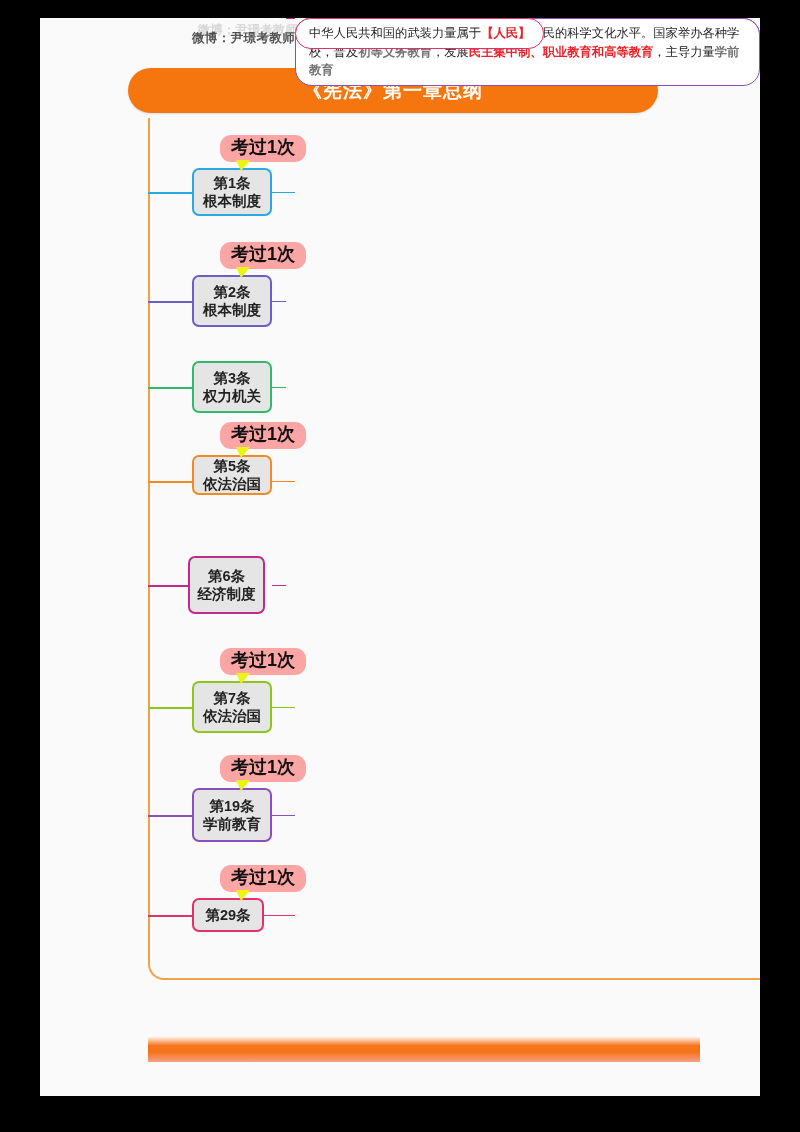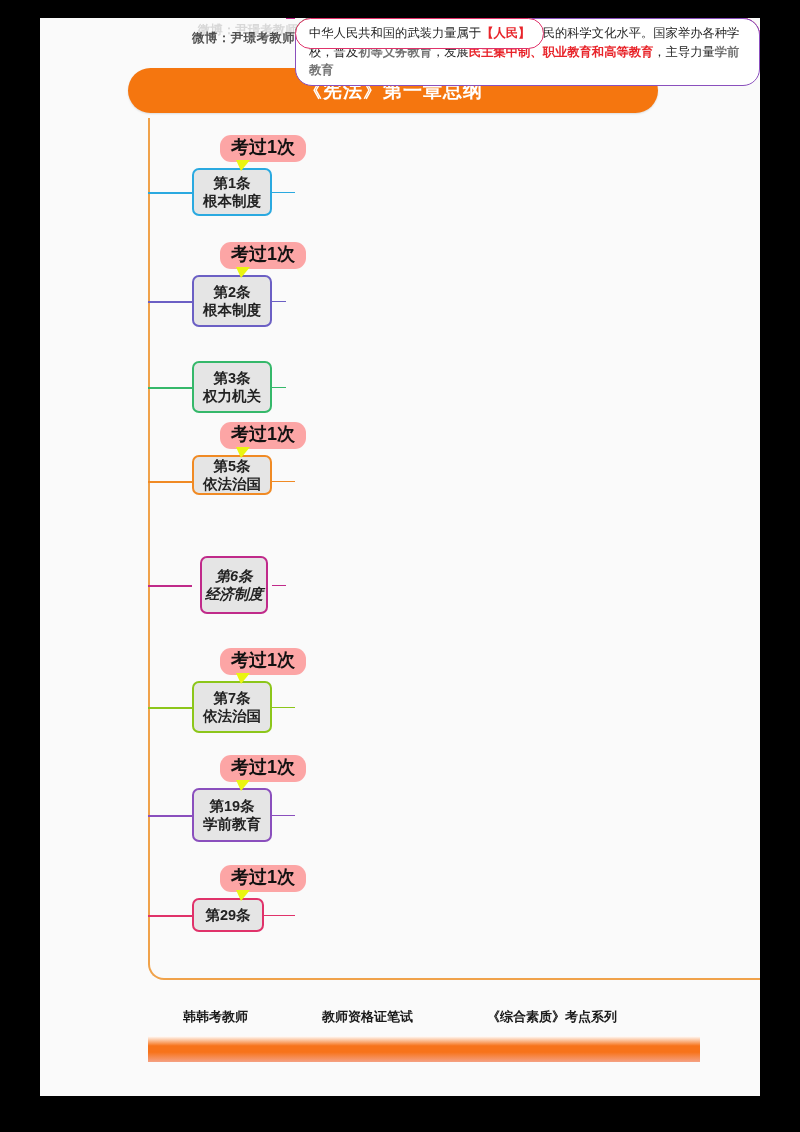--- a/index.html
+++ b/index.html
@@ -179,21 +179,21 @@
       <div class="node" style="left: 152px; top: 437px; width: 80px; height: 40px; border-color: rgb(240, 138, 36);">
         <div class="ln">第5条</div>
         <div class="ln">依法治国</div>
       </div>
       <div class="badge" style="left: 180px; top: 404px;">考过1次</div>
       <div class="elbow-h" style="left: 232px; top: 463px; width: 23px; border-top-color: rgb(240, 138, 36);"></div>
       <div class="bubble" style="left: 255px; border-color: rgb(240, 138, 36);">
         <div class="in"><span>一切国家机关和武装力量、各政党和各社会团体、各企业事业组织都必须遵守</span><span class="hl-red">【宪法和法律】</span></div>
       </div>
       <div class="stub" style="left: 108px; top: 567px; width: 44px; border-top-color: rgb(192, 42, 138); border-top-width: 2px;"></div>
-      <div class="node" style="left: 160px; top: 538px; width: 68px; height: 58px; border-color: rgb(192, 42, 138); font-style: italic;">
+      <div class="node" style="left: 148px; top: 538px; width: 77px; height: 58px; border-color: rgb(192, 42, 138);">
         <div class="ln">第6条</div>
         <div class="ln">经济制度</div>
       </div>
       <div class="elbow-h" style="left: 232px; top: 567px; width: 14px; border-top-color: rgb(192, 42, 138);"></div>
       <div class="elbow-v" style="left: 246px; border-left-color: rgb(192, 42, 138);"></div>
       <div class="elbow-h" style="left: 246px; width: 9px; border-top-color: rgb(192, 42, 138);"></div>
       <div class="elbow-h" style="left: 246px; width: 9px; border-top-color: rgb(192, 42, 138);"></div>
       <div class="bubble" style="left: 255px; border-color: rgb(192, 42, 138);">
         <div class="in"><span>中华人民共和国的社会主义经济制度的基础是</span><span class="hl-red">生产资料的社会主义公有制</span><span>，即全民所有制和劳动群众集体所有制</span></div>
       </div>
@@ -224,20 +224,15 @@
       <div class="node" style="left: 152px; top: 880px; width: 72px; height: 34px; border-color: rgb(224, 50, 106);">
         <div class="ln">第29条</div>
       </div>
       <div class="badge" style="left: 180px; top: 847px;">考过1次</div>
       <div class="elbow-h" style="left: 224px; top: 897px; width: 31px; border-top-color: rgb(224, 50, 106);"></div>
       <div class="bubble" style="left: 255px; border-color: rgb(224, 50, 106);">
         <div class="in"><span>中华人民共和国的武装力量属于</span><span class="hl-red">【人民】</span></div>
       </div>
     </div>
 
-  <div class="footer-row" id="footerRow">
-      <div>韩韩考教师</div>
-      <div>教师资格证笔试</div>
-      <div>《综合素质》考点系列</div>
-    </div>
   <div class="footer-bar"></div>
 
 </div>
 
 </body></html>

